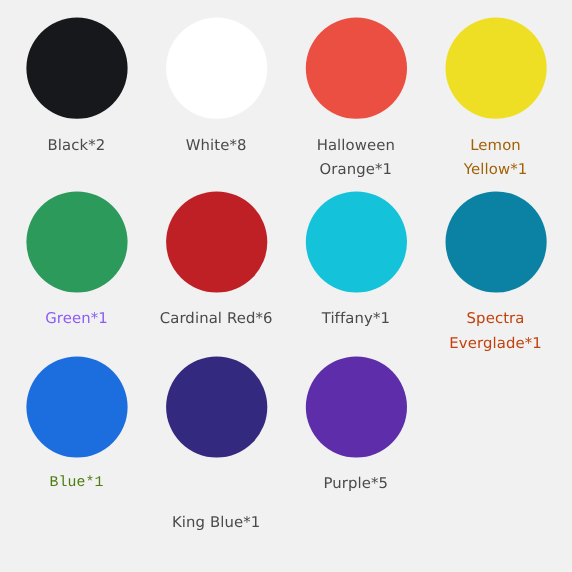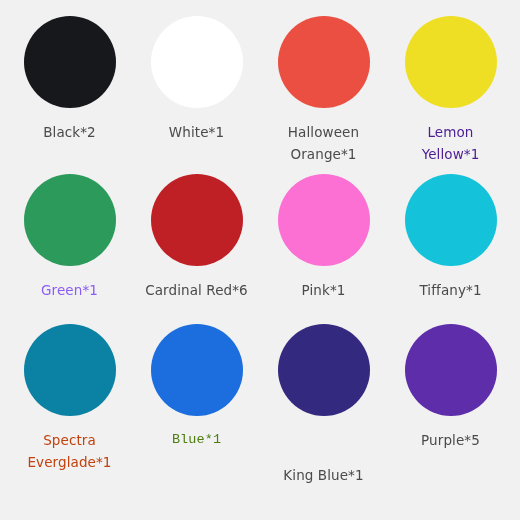--- a/index.html
+++ b/index.html
@@ -51,47 +51,43 @@
 
 <div class="palette-grid">
 
   <div class="swatch-cell">
     <div class="swatch-circle" style="background-color: rgb(23, 24, 28);"></div>
     <div class="swatch-label" style="color: rgb(74, 74, 74);">Black*2</div>
   </div>
 
   <div class="swatch-cell">
     <div class="swatch-circle" style="background-color: rgb(255, 255, 255);"></div>
-    <div class="swatch-label" style="color: rgb(74, 74, 74);">White*1</div>
+    <div class="swatch-label" style="color: rgb(74, 74, 74);">White*8</div>
   </div>
 
   <div class="swatch-cell">
     <div class="swatch-circle" style="background-color: rgb(234, 79, 66);"></div>
     <div class="swatch-label" style="color: rgb(74, 74, 74);">Halloween Orange*1</div>
   </div>
 
   <div class="swatch-cell">
     <div class="swatch-circle" style="background-color: rgb(239, 223, 36);"></div>
-    <div class="swatch-label" style="color: #4c1d95;">Lemon Yellow*1</div>
+    <div class="swatch-label" style="color: #a16207;">Lemon Yellow*1</div>
   </div>
 
   <div class="swatch-cell">
     <div class="swatch-circle" style="background-color: rgb(44, 154, 91);"></div>
     <div class="swatch-label" style="color: #8b5cf6;">Green*1</div>
   </div>
 
   <div class="swatch-cell">
     <div class="swatch-circle" style="background-color: rgb(191, 32, 38);"></div>
     <div class="swatch-label" style="color: rgb(74, 74, 74);">Cardinal Red*6</div>
   </div>
 
-  <div class="swatch-cell">
-    <div class="swatch-circle" style="background-color: rgb(252, 112, 212);"></div>
-    <div class="swatch-label" style="color: rgb(74, 74, 74);">Pink*1</div>
-  </div>
 
   <div class="swatch-cell">
     <div class="swatch-circle" style="background-color: rgb(20, 195, 218);"></div>
     <div class="swatch-label" style="color: rgb(74, 74, 74);">Tiffany*1</div>
   </div>
 
   <div class="swatch-cell">
     <div class="swatch-circle" style="background-color: rgb(11, 130, 163);"></div>
     <div class="swatch-label" style="color: #c2410c;">Spectra Everglade*1</div>
   </div>

